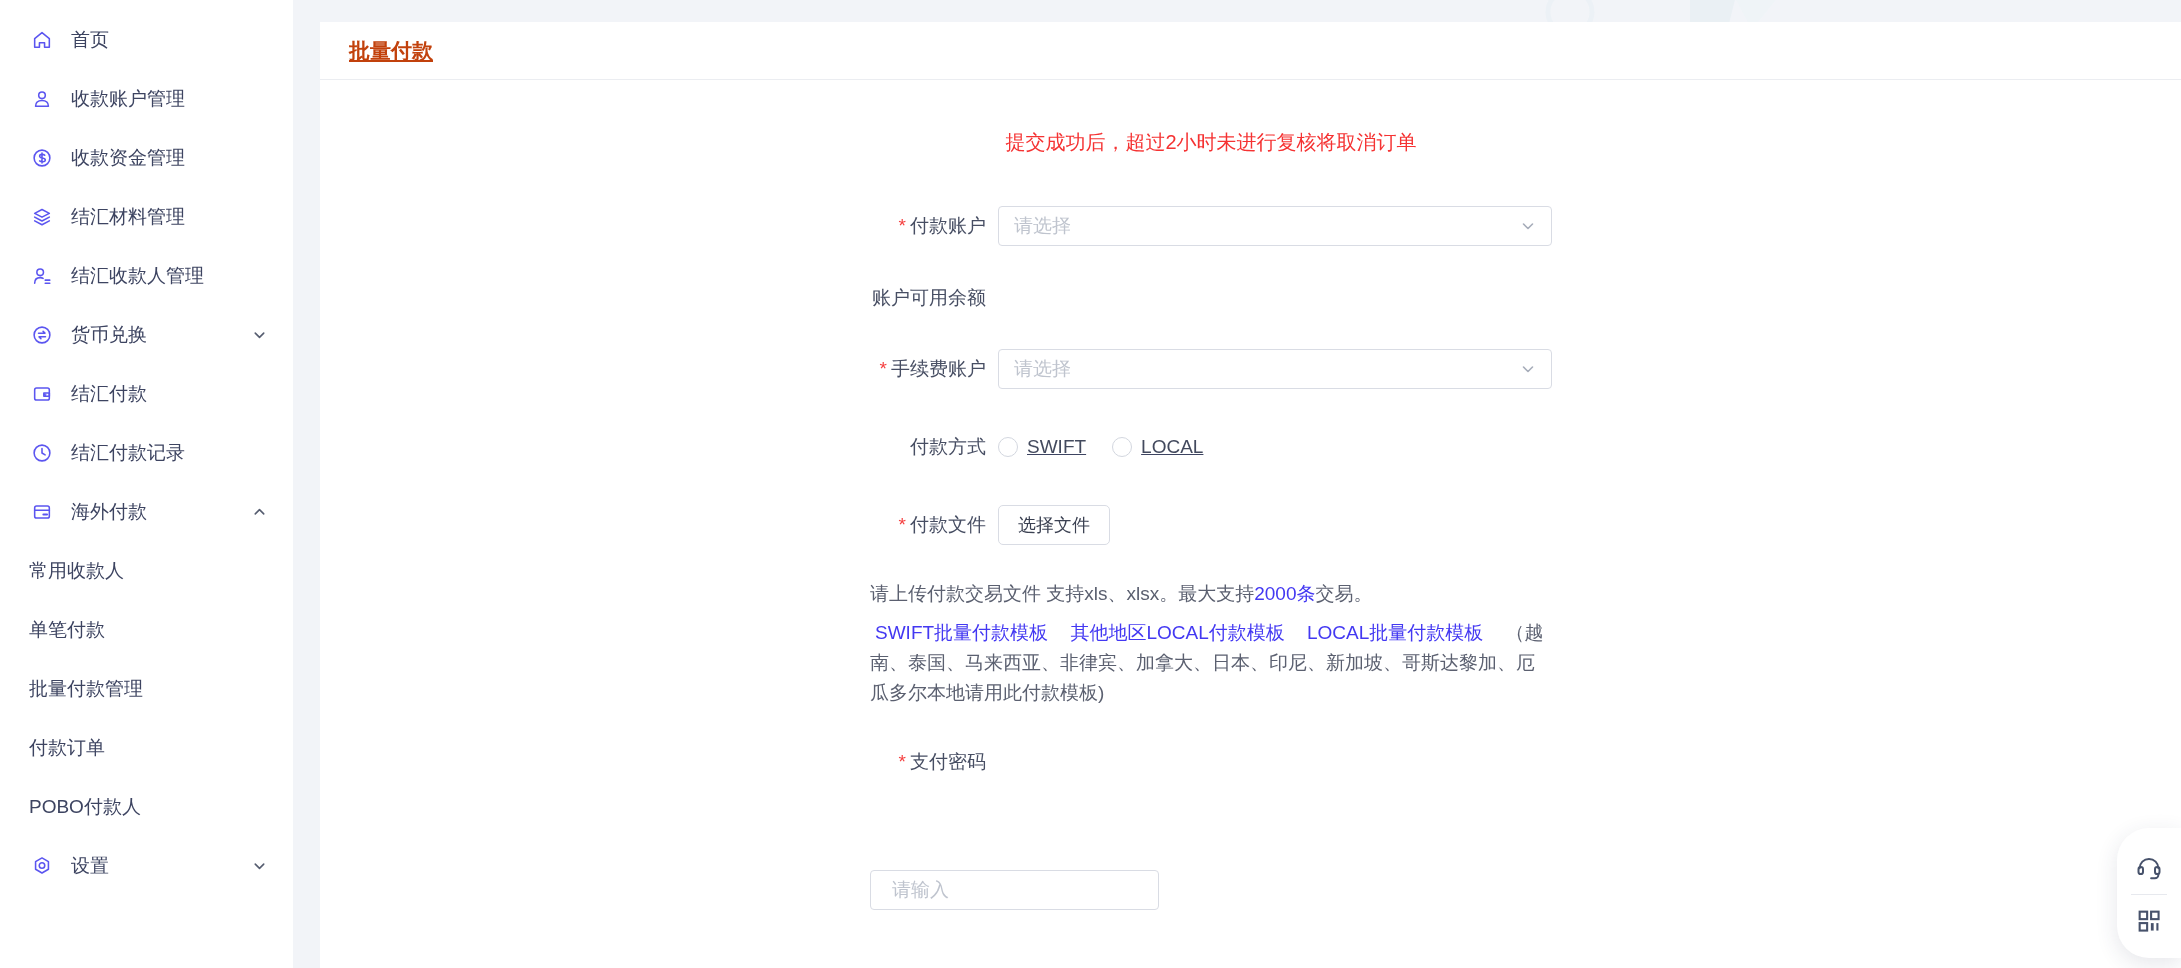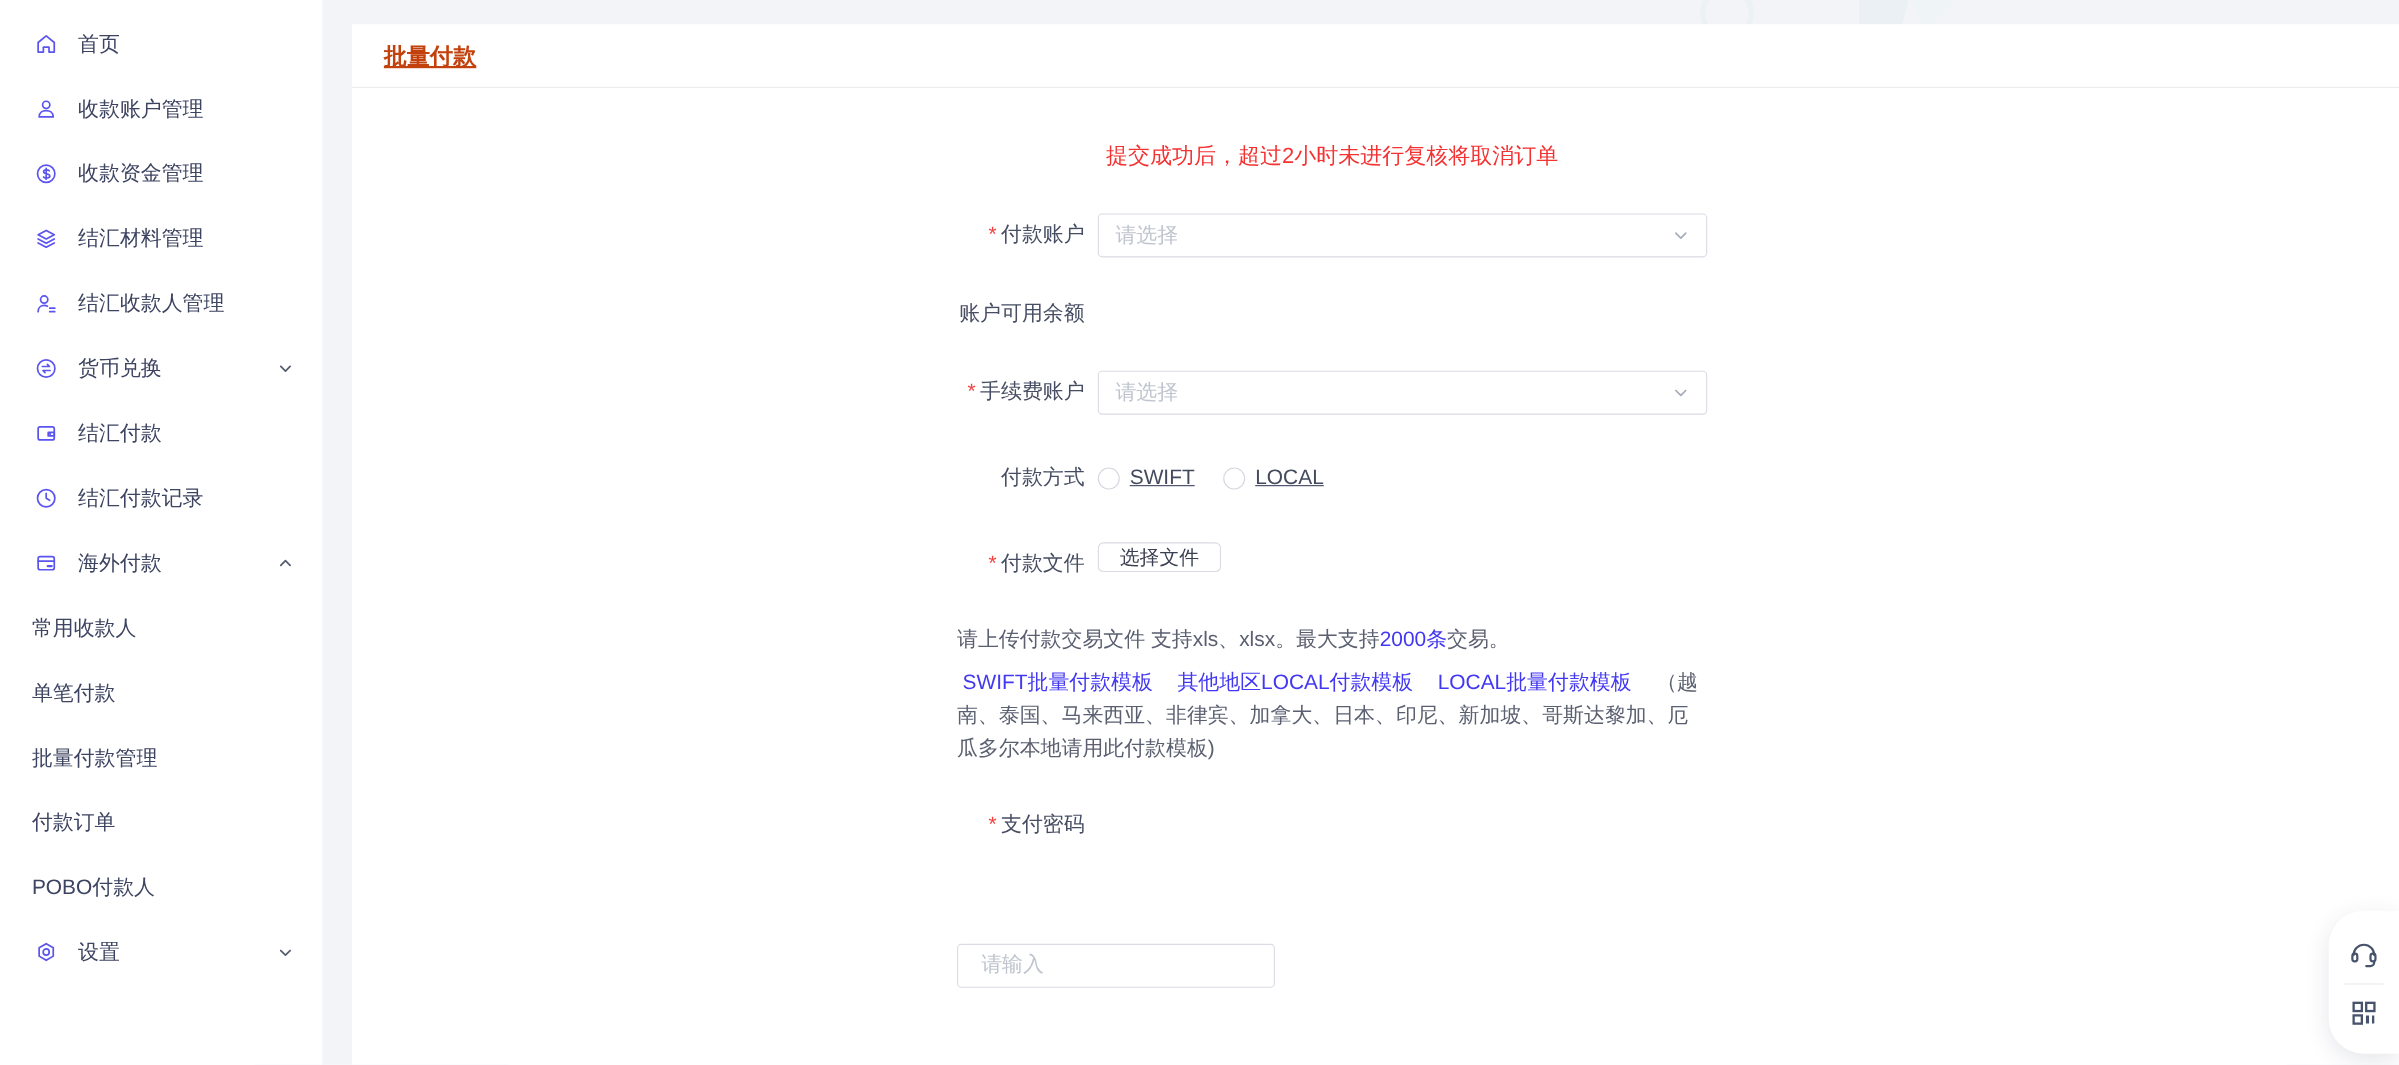--- a/index.html
+++ b/index.html
@@ -64,21 +64,21 @@
 
   .radio-row { display:flex; align-items:center; height:40px; gap:26px; }
   .radio-opt { display:flex; align-items:center; gap:9px; cursor:pointer;text-decoration:underline; }
   .radio-dot {
     width:20px; height:20px; border:1px solid #d3d7df; border-radius:50%;
     background:#fff;
   }
   .radio-text { font-size:19px; color:#434a5e; }
 
   .file-btn {
-    height:27px; padding:0 19px; background:#fff; border:1px solid #d9dce4;
+    height:40px; padding:0 19px; background:#fff; border:1px solid #d9dce4;
     border-radius:5px; font-size:18px; color:#3b4152; cursor:pointer;
     font-family:inherit;
   }
 
   .hint-block { margin-top:34px; font-size:19px; line-height:30px; color:#5b6070; }
   .hint-line1 { margin-bottom:9px; }
   .hint-link { color:var(--link); cursor:pointer; }
   .tpl-link { color:var(--link); cursor:pointer; margin-right:17px; }
   .tpl-link.first { margin-left:5px; }
 
@@ -269,21 +269,21 @@
 
 <section class="card">
   <div class="card-header">
     <span class="card-title">批量付款</span>
   </div>
 
   <div class="form-wrap">
 
     <div class="warning">提交成功后，超过2小时未进行复核将取消订单</div>
 
-    <div class="form-row" style="margin-top:40px;">
+    <div class="form-row" style="margin-top:52px;">
       <div class="f-label"><span class="req">*</span><span>付款账户</span></div>
       <div class="f-control">
         <div class="select-box">
           <span class="placeholder">请选择</span>
           <span class="sel-chev">
             <svg width="16" height="16" viewBox="0 0 16 16" fill="none" stroke="currentColor" stroke-width="1.6" stroke-linecap="round" stroke-linejoin="round">
                 <path d="M3.5 6l4.5 4.5L12.5 6"></path>
               </svg>
           </span>
         </div>

